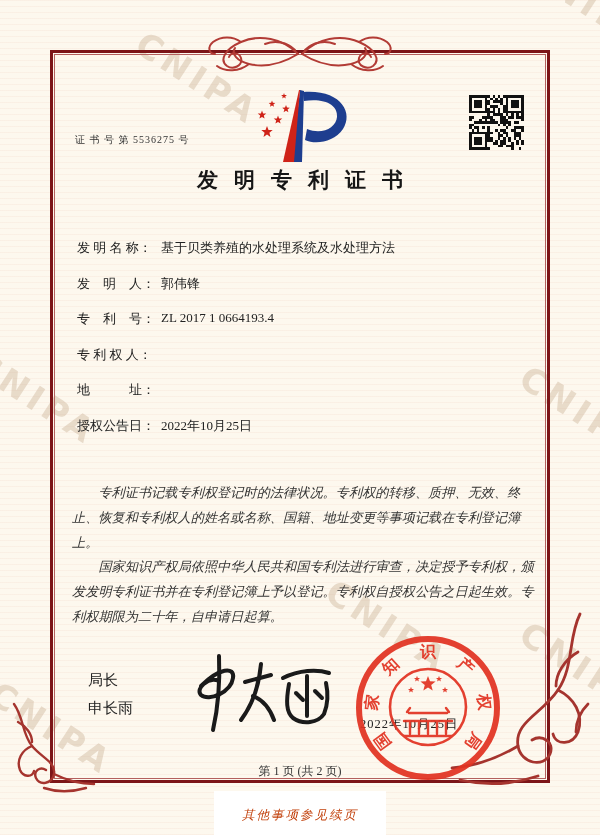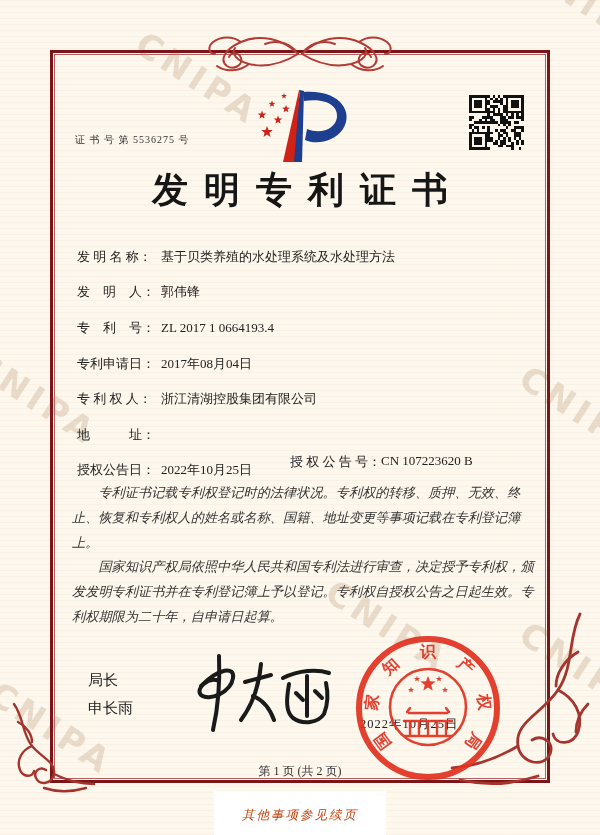--- a/index.html
+++ b/index.html
@@ -25,25 +25,25 @@
   .orn-top{position:absolute;left:50%;top:24px;transform:translateX(-50%);
            width:210px;height:56px;}
   .fl-bl{position:absolute;left:4px;top:696px;width:96px;height:102px;}
   .fl-br{position:absolute;left:448px;top:608px;width:150px;height:186px;}
   
   .certno{position:absolute;left:75px;top:93px;font-size:10px;color:#333;
           letter-spacing:1px;white-space:pre;margin-top:40px;}
   .logo{position:absolute;left:242px;top:84px;width:116px;height:82px;}
   .qr{position:absolute;left:469px;top:95px;width:55px;height:55px;}
   .title{position:absolute;left:50px;top:166px;width:500px;text-align:center;
-         font-size:36px;font-weight:600;color:#161616;letter-spacing:16px;
+         font-size:21px;font-weight:600;color:#161616;letter-spacing:16px;
          text-indent:16px;}
   
   .fields{position:absolute;left:77px;top:239px;width:450px;font-size:13px;color:#222;}
-  .frow{display:flex;height:35.6px;align-items:center;position:relative;}
+  .frow{display:flex;height:35.6px;align-items:flex-start;position:relative;}
   .flabel{width:84px;flex:none;white-space:pre;}
   .fvalue{white-space:pre;}
   .grant2{position:absolute;left:213px;top:0;display:flex;}
   
   .paras{position:absolute;left:72px;top:481px;width:462px;font-size:13.2px;
          line-height:1.88;color:#333;font-style:italic;}
   .paras p{margin:0;text-indent:2em;}
   
   .officer{position:absolute;left:88px;top:666px;font-size:15px;color:#222;
            font-family:"Liberation Sans","DejaVu Sans",sans-serif;line-height:28px;}
@@ -378,37 +378,28 @@
     </div>
     <div class="frow">
       <span class="flabel">发　明　人：</span>
       <span class="fvalue">郭伟锋</span>
     </div>
     <div class="frow">
       <span class="flabel">专　利　号：</span>
       <span class="fvalue">ZL 2017 1 0664193.4</span>
     </div>
     <div class="frow">
-      <span class="flabel">专利申请日：</span>
-      <span class="fvalue">2017年08月04日</span>
-    </div>
-    <div class="frow">
       <span class="flabel">专 利 权 人：</span>
-      <span class="fvalue">浙江清湖控股集团有限公司</span>
     </div>
     <div class="frow">
       <span class="flabel">地　　　址：</span>
     </div>
     <div class="frow">
       <span class="flabel">授权公告日：</span>
       <span class="fvalue">2022年10月25日</span>
-      <span class="grant2">
-        <span class="flabel" style="width:auto">授 权 公 告 号：</span>
-        <span class="fvalue">CN 107223620 B</span>
-      </span>
     </div>
   </div>
 
   <div class="paras">
     <p>专利证书记载专利权登记时的法律状况。专利权的转移、质押、无效、终止、恢复和专利权人的姓名或名称、国籍、地址变更等事项记载在专利登记簿上。</p>
     <p>国家知识产权局依照中华人民共和国专利法进行审查，决定授予专利权，颁发发明专利证书并在专利登记簿上予以登记。专利权自授权公告之日起生效。专利权期限为二十年，自申请日起算。</p>
   </div>
 
   <div class="officer">
     <div>局长</div>

